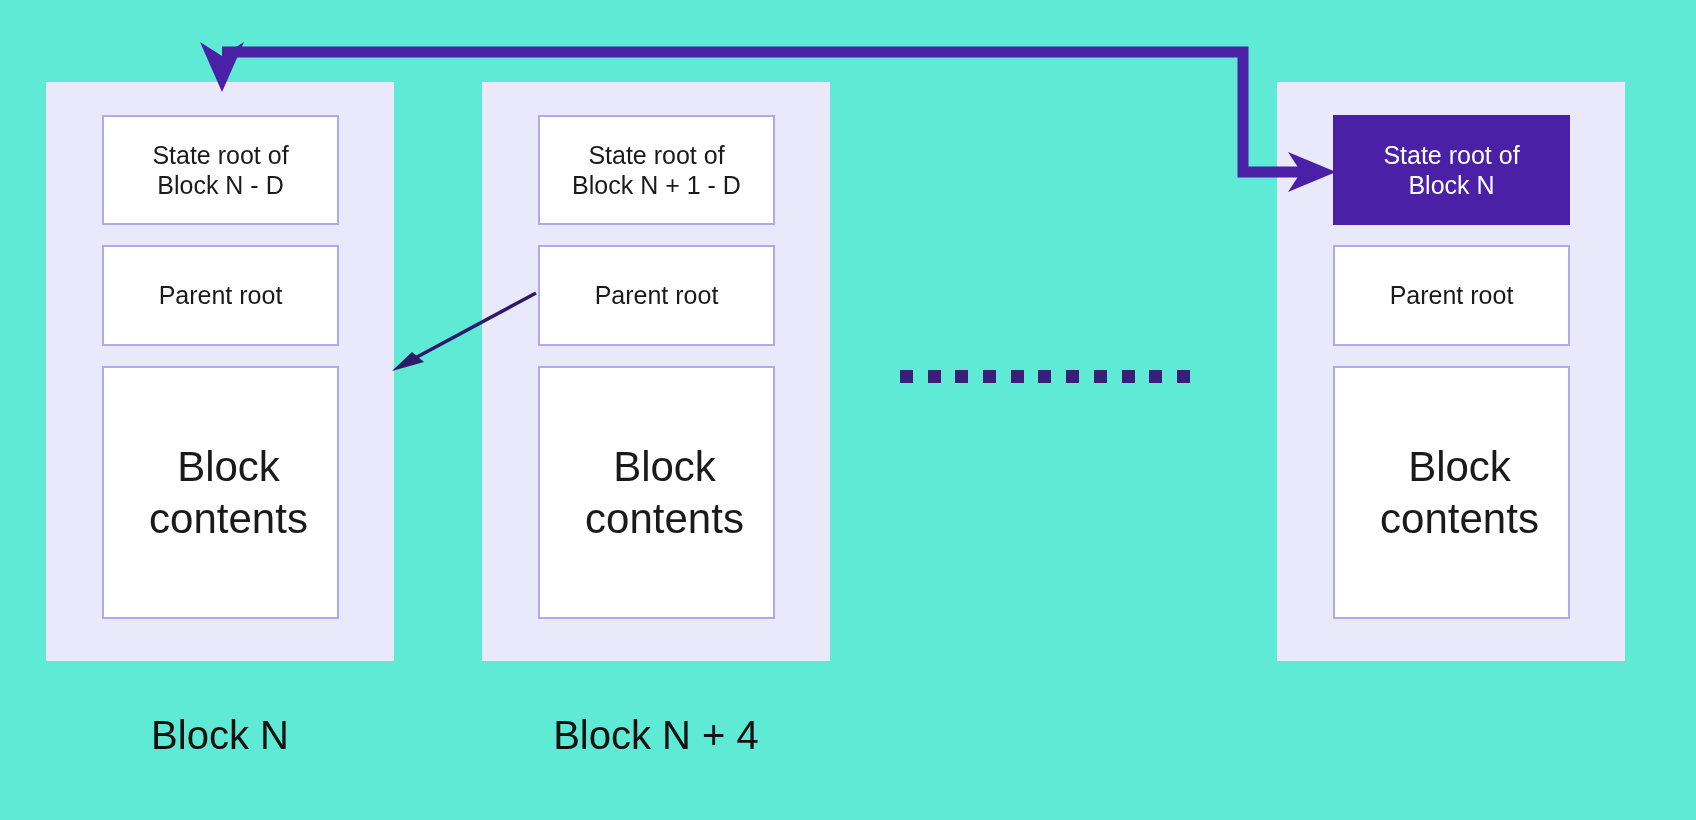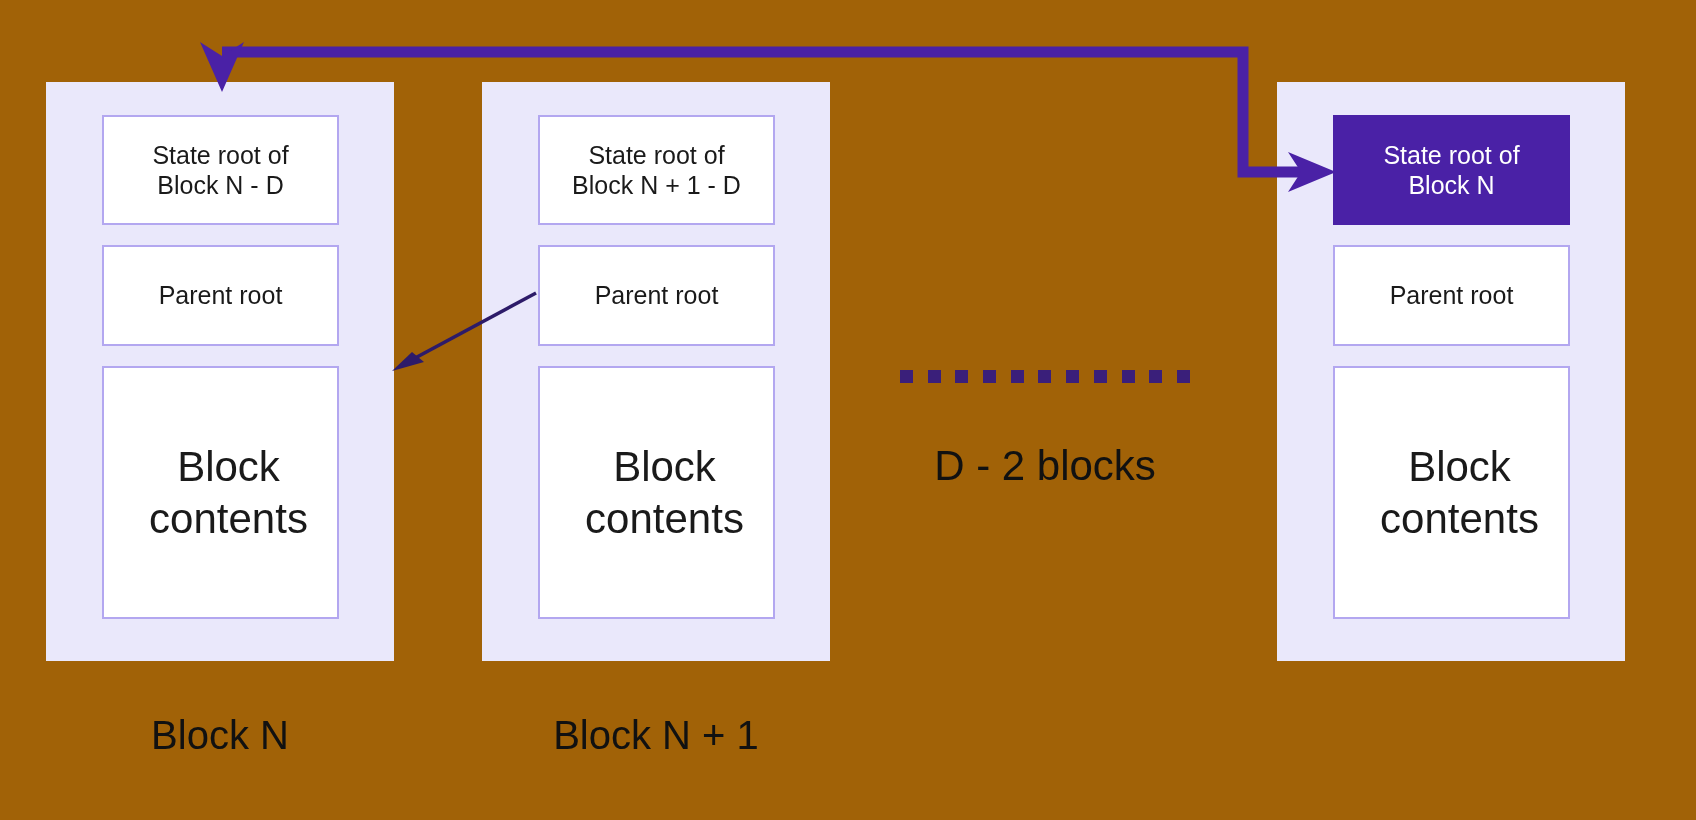--- a/index.html
+++ b/index.html
@@ -4,21 +4,21 @@
 <style>
   html, body {
     margin: 0;
     padding: 0;
     background: #f9f9fa;
   }
   #canvas {
     position: relative;
     width: 1696px;
     height: 820px;
-    background: #a16207;
+    background: #5eead4;
     overflow: hidden;
     font-family: "Liberation Sans", sans-serif;
   }
   .panel {
     position: absolute;
     background: #eae8fb;
     box-sizing: border-box;
   }
   .cell {
     position: absolute;
@@ -105,37 +105,36 @@
   <div class="panel" style="left:482px; top:82px; width:348px; height:579px;"></div>
 
   <div class="cell small" style="left:538px; top:115px; width:237px; height:110px;">State root of
 Block N + 1 - D</div>
 
   <div class="cell small" style="left:538px; top:245px; width:237px; height:101px;">Parent root</div>
 
   <div class="cell big" style="left:538px; top:366px; width:237px; height:253px;">Block
 contents</div>
 
-  <div class="col-label" style="left:482px; top:710px; width:348px; height:50px;">Block N + 1</div>
+  <div class="col-label" style="left:482px; top:710px; width:348px; height:50px;">Block N + 4</div>
 
   <div class="dotted-row" style="left:900px; top:369px; width:290px; height:14px;">
     <span class="dot"></span>
     <span class="dot"></span>
     <span class="dot"></span>
     <span class="dot"></span>
     <span class="dot"></span>
     <span class="dot"></span>
     <span class="dot"></span>
     <span class="dot"></span>
     <span class="dot"></span>
     <span class="dot"></span>
     <span class="dot"></span>
   </div>
 
-  <div class="gap-label" style="left:880px; top:440px; width:330px; height:52px;">D - 2 blocks</div>
 
   <div class="panel" style="left:1277px; top:82px; width:348px; height:579px;"></div>
 
   <div class="cell small highlight" style="left:1333px; top:115px; width:237px; height:110px;">State root of
 Block N</div>
 
   <div class="cell small" style="left:1333px; top:245px; width:237px; height:101px;">Parent root</div>
 
   <div class="cell big" style="left:1333px; top:366px; width:237px; height:253px;">Block
 contents</div>

